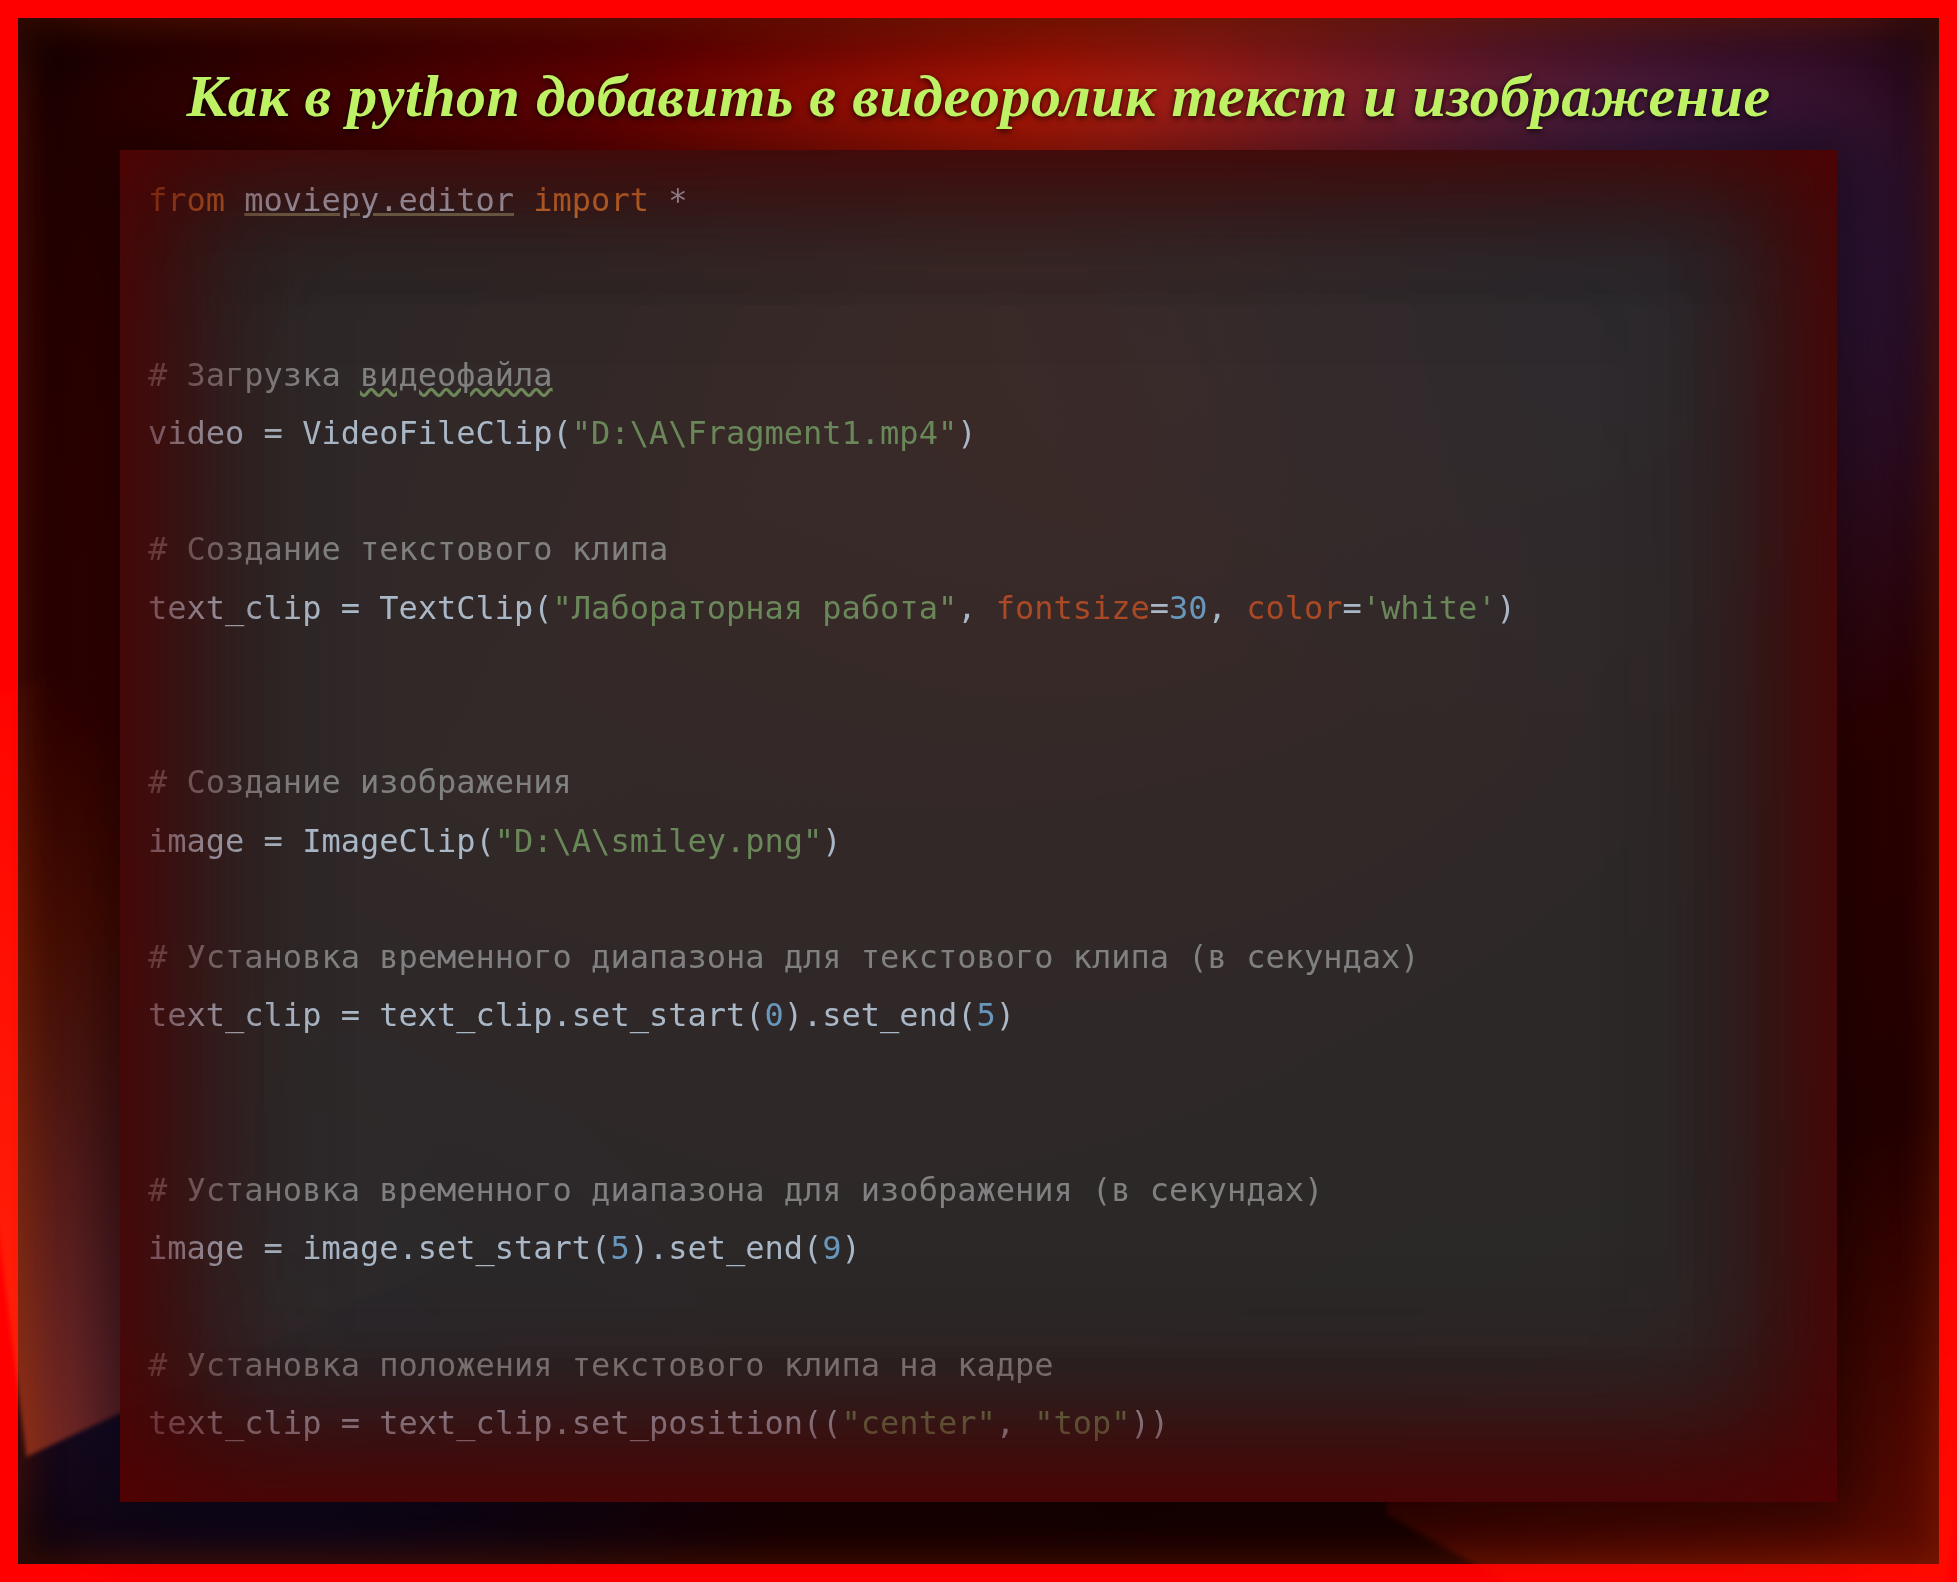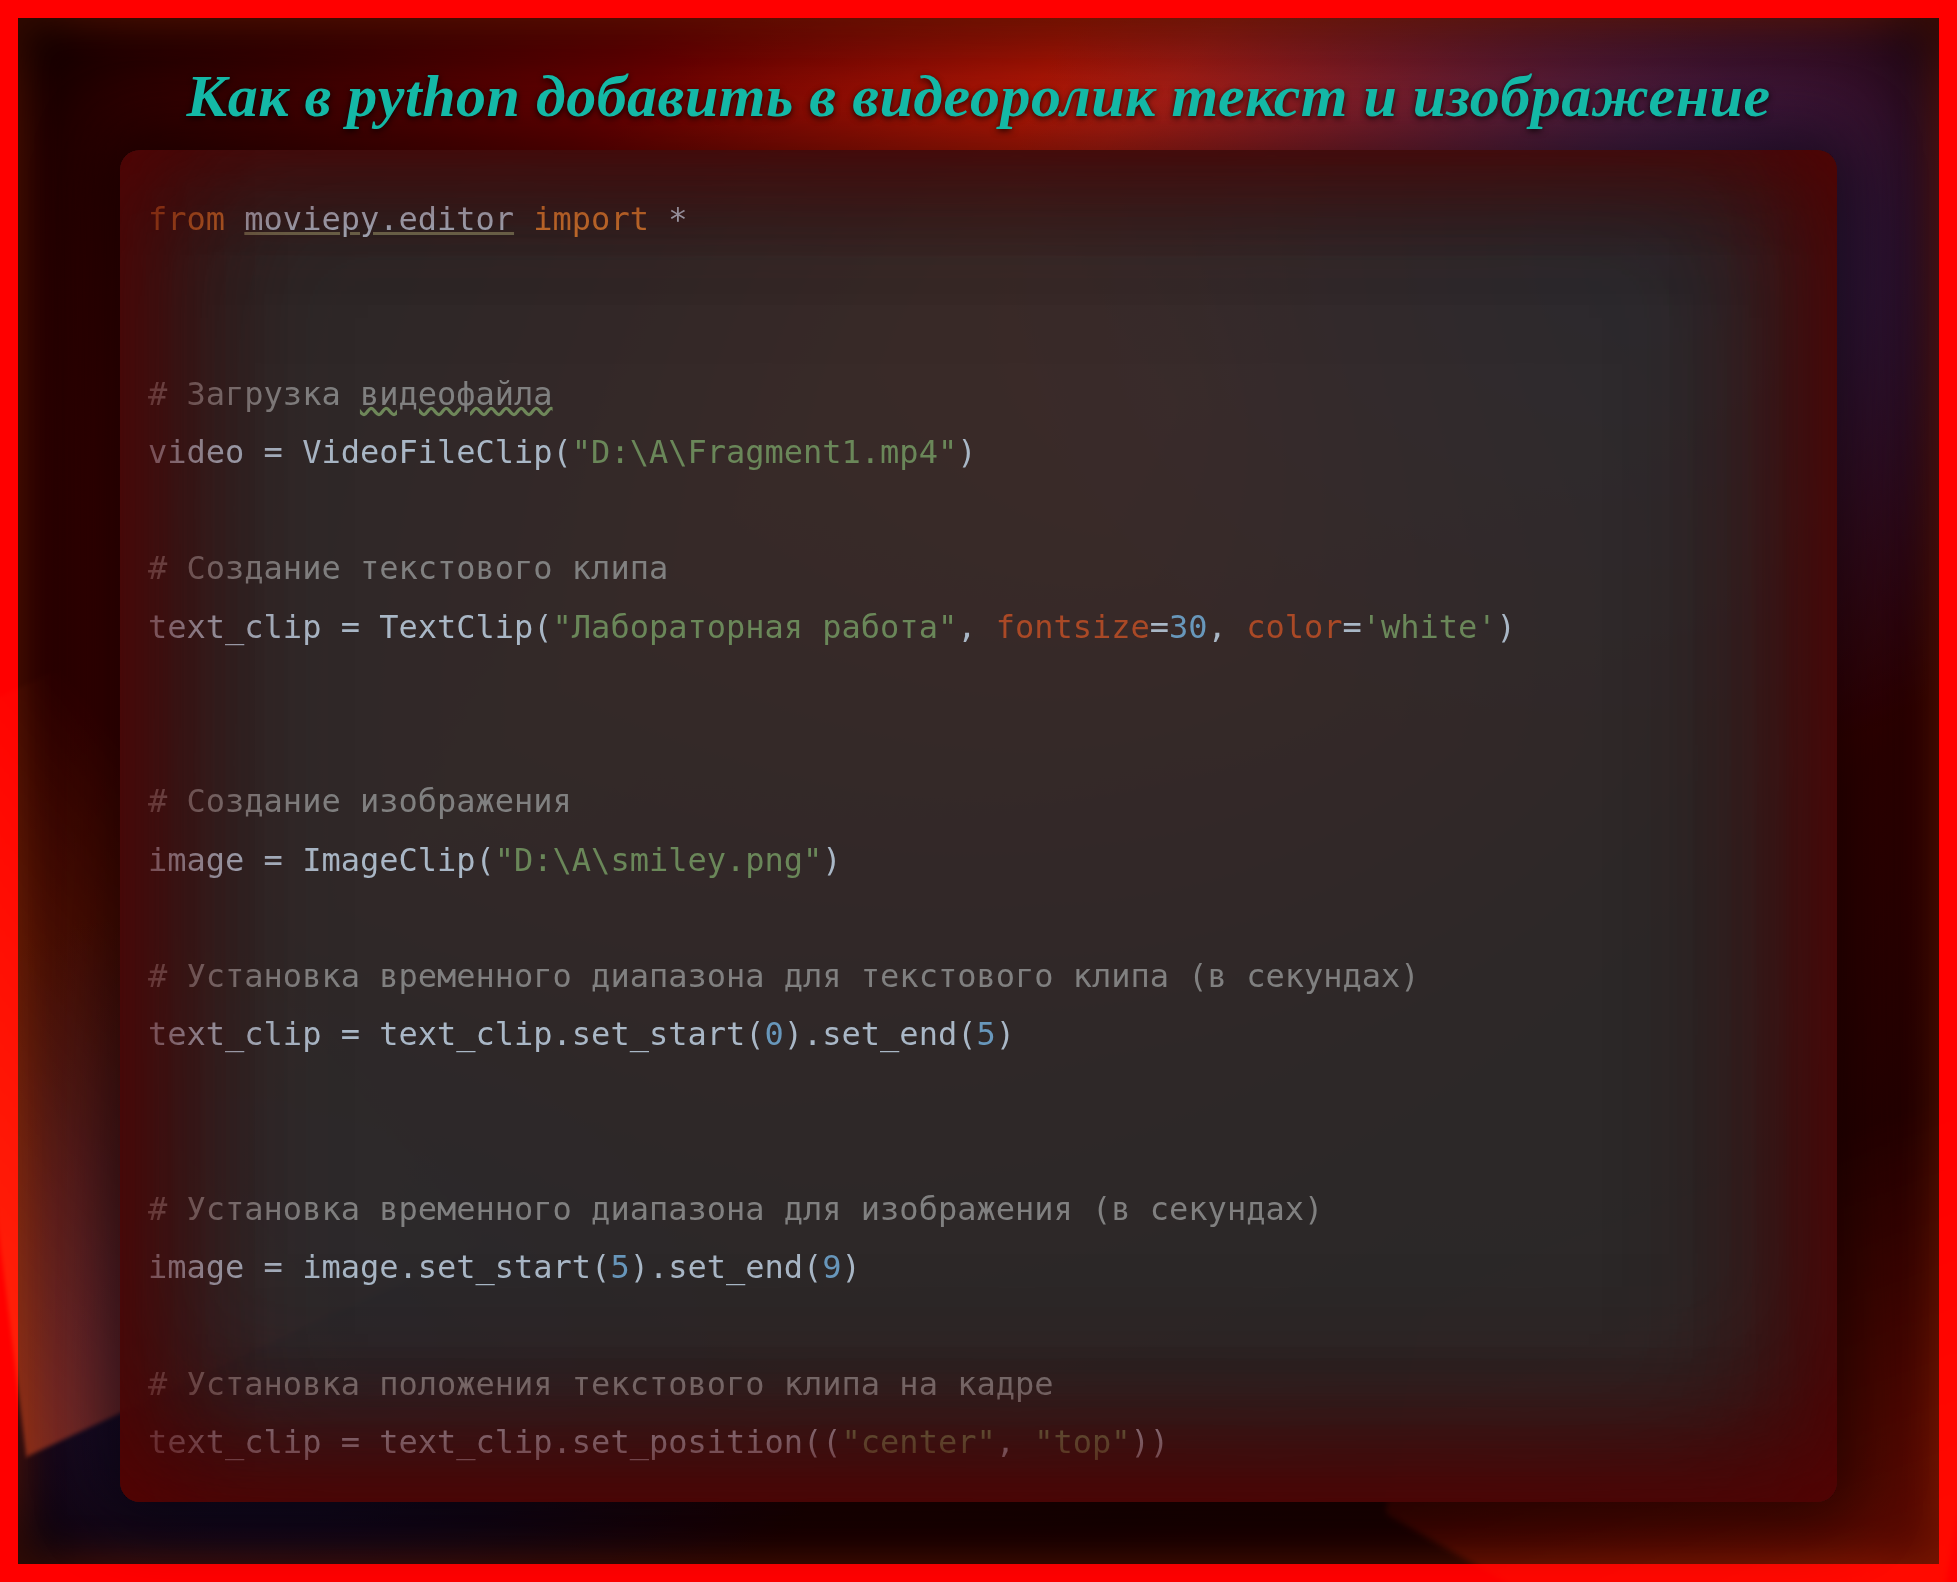--- a/index.html
+++ b/index.html
@@ -48,42 +48,41 @@
   .title {
     position: absolute;
     top: 62px;
     left: 0;
     right: 0;
     text-align: center;
     font-family: 'Palatino Linotype', 'Book Antiqua', Georgia, serif;
     font-style: italic;
     font-weight: 600;
     font-size: 60px;
-    color: #14b8a6;
+    color: #bef264;
     text-shadow: 0 2px 6px rgba(0,0,0,0.8);
     letter-spacing: 0.5px;
     z-index: 5;
   }
 
   .editor {
     position: absolute;
     left: 120px;
     right: 120px;
     top: 150px;
     bottom: 80px;
     background: rgba(43, 43, 43, 0.92);
     box-shadow:
       inset 0 0 180px rgba(0,0,0,0.55),
       0 0 60px 20px rgba(0,0,0,0.5);
-    padding: 40px 28px 28px 28px;
+    padding: 21px 28px 28px 28px;
     font-size: 32px;
     line-height: 1.82;
     color: #a9b7c6;
     overflow: hidden;
-    border-radius: 20px;
   }
   .editor .edge-glow {
     pointer-events: none;
     position: absolute;
     inset: 0;
     box-shadow:
       inset 0 0 120px rgba(100,0,0,0.55),
       inset 0 -80px 140px rgba(80,0,0,0.6),
       inset 80px 0 140px rgba(80,0,0,0.45),
       inset -80px 0 140px rgba(80,0,0,0.45);

